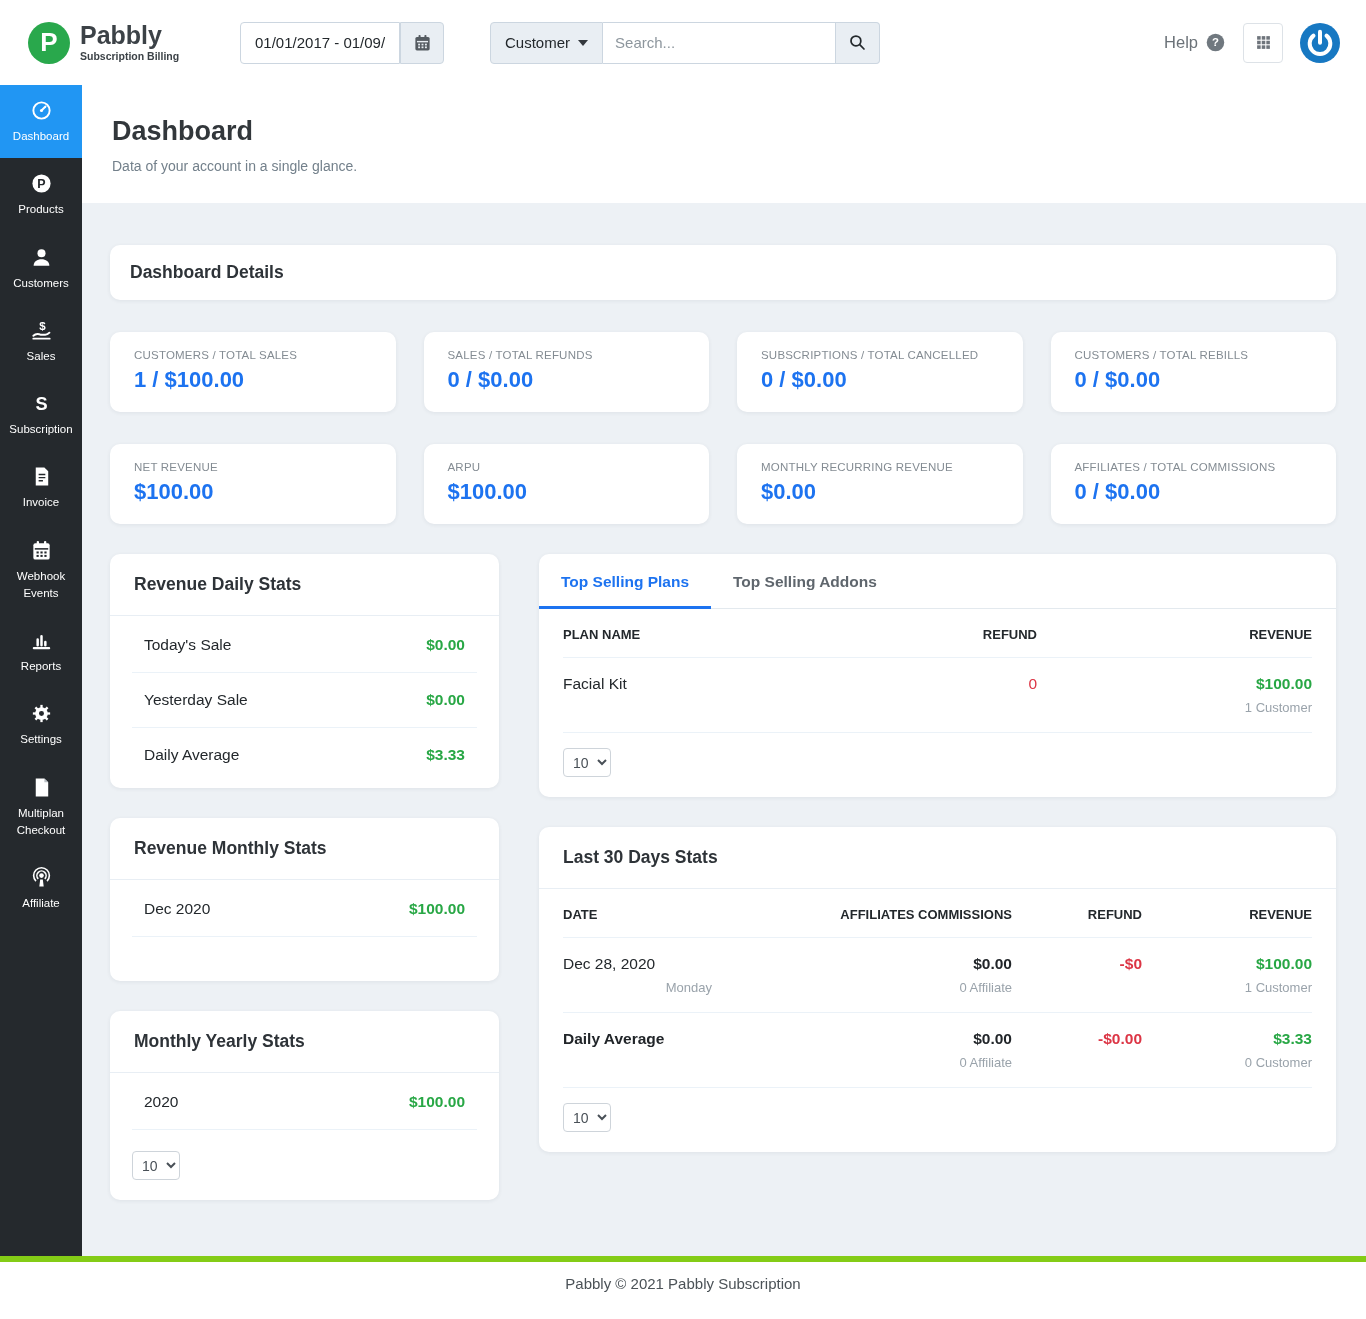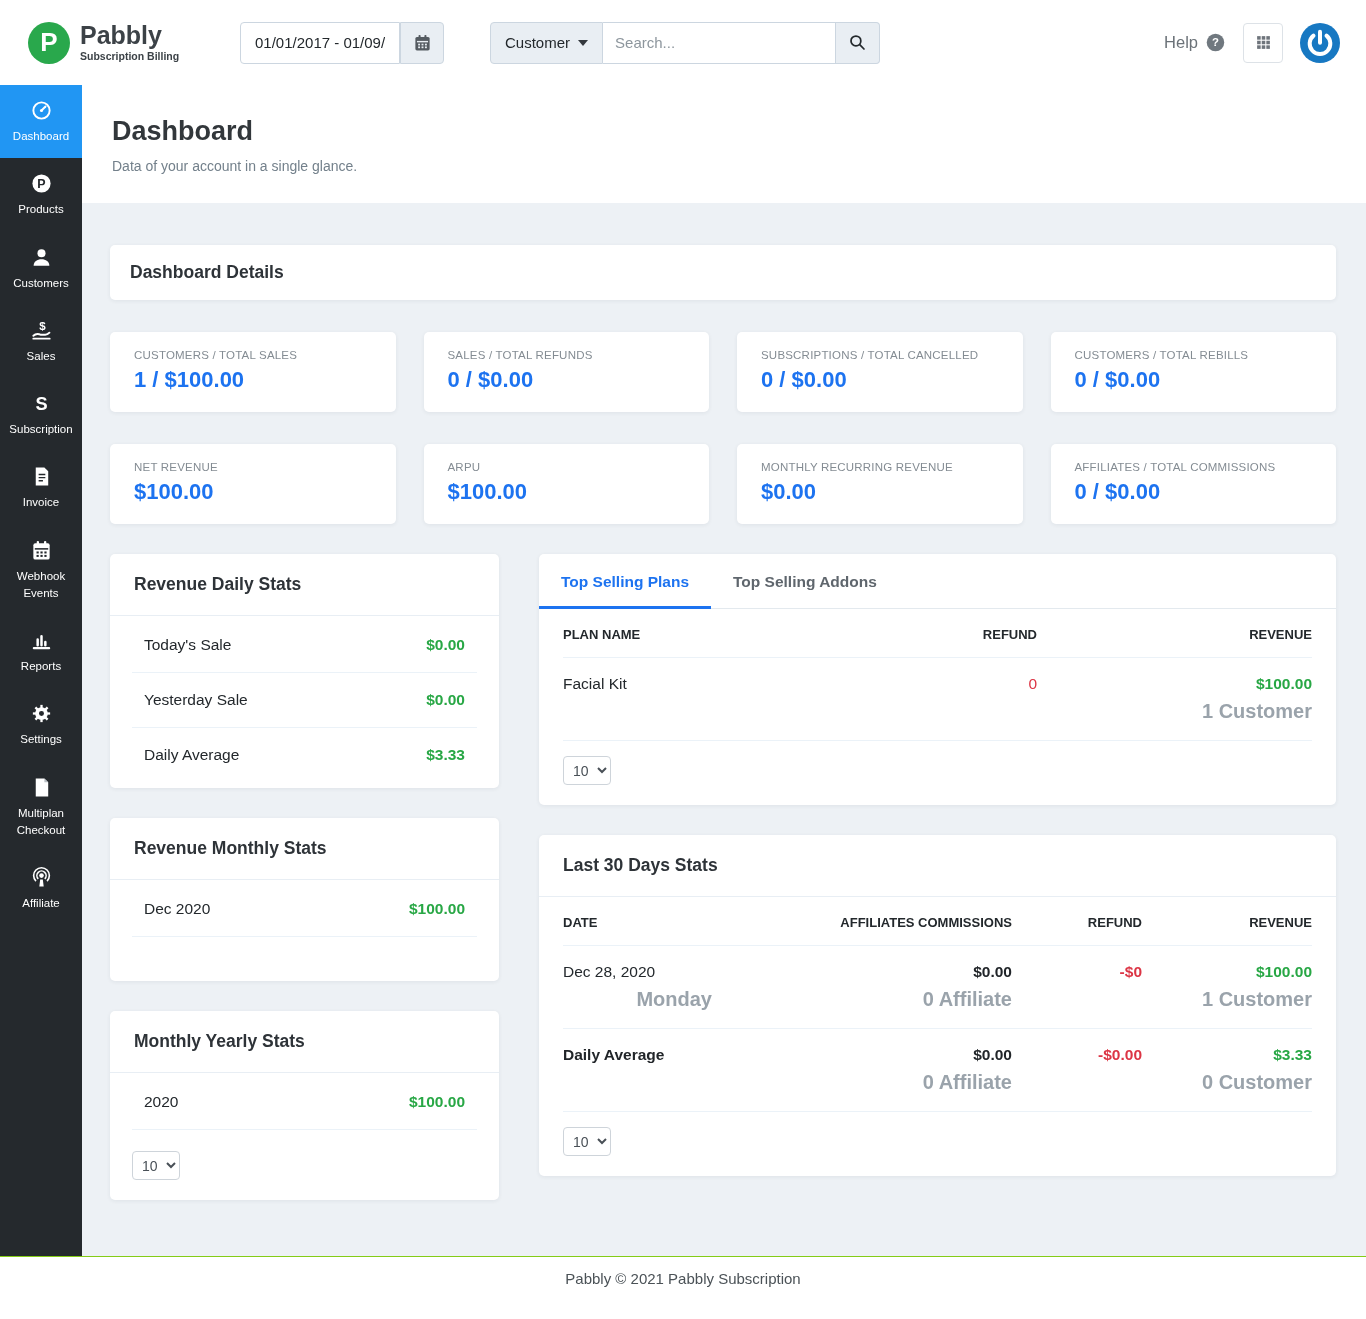--- a/index.html
+++ b/index.html
@@ -34,21 +34,21 @@
   .side-item{display:flex;flex-direction:column;align-items:center;padding:14px 5px 13px;color:#fff;font-size:11.5px;text-align:center;line-height:1.5;cursor:pointer;}
   .side-item.active{background:#2196f3;}
   .side-item svg{width:23px;height:23px;margin-bottom:6px;}
 
   .main{flex:1;background:#edf1f5;display:flex;flex-direction:column;min-width:0;}
   .page-head{background:#fff;padding:31px 30px 29px;}
   .page-title{font-size:27px;margin:0;font-weight:600;color:#32373b;}
   .page-sub{margin:11px 0 0;font-size:14px;color:#73808b;}
 
   .content{padding:42px 30px 56px 28px;}
-  .card{background:#fff;border-radius:5px;box-shadow:0 1px 4px rgba(31,45,61,.07);}
+  .card{background:#fff;border-radius:10px;box-shadow:0 1px 4px rgba(31,45,61,.07);}
 
   .details-card{display:flex;align-items:center;justify-content:space-between;padding:17px 20px;}
   .card-title{font-size:17.5px;font-weight:700;color:#2e3338;}
   .products-select{width:300px;height:38px;border:1px solid #ccd3da;border-radius:4px;color:#5d6165;font-size:15px;padding:0 10px;background:#fff;font-family:inherit;}
 
   .stats-grid{display:grid;grid-template-columns:repeat(4,1fr);gap:28px;margin-top:32px;}
   .stat-card{padding:17px 24px 19px;}
   .stat-label{font-size:11.5px;color:#848c93;letter-spacing:.2px;}
   .stat-value{font-size:22px;font-weight:700;color:#1d73f0;margin-top:6px;}
 
@@ -69,31 +69,31 @@
 
   .table{padding:0 24px;}
   .thead{display:flex;font-size:13px;font-weight:700;color:#23282c;padding:18px 0 15px;border-bottom:1px solid #ebf2f8;}
   .tr{display:flex;padding:17px 0;border-bottom:1px solid #ebf2f8;font-size:15.5px;color:#23282c;}
   .td-main{flex:1;min-width:0;}
   .c-refund{width:165px;text-align:right;flex:none;}
   .c-revenue{width:275px;text-align:right;flex:none;}
   .c-comm{width:300px;text-align:right;flex:none;}
   .c-ref30{width:130px;text-align:right;flex:none;}
   .c-rev30{width:170px;text-align:right;flex:none;}
-  .cell-sub{font-size:20px;color:#9aa3ab;margin-top:7px;font-weight:700;text-align:right;}
+  .cell-sub{font-size:13px;color:#9aa3ab;margin-top:7px;font-weight:400;text-align:right;}
   .red{color:#dc3545;}
   .red-b{color:#dc3545;font-weight:700;}
   .green-b{color:#28a745;font-weight:700;}
   .dark-b{font-weight:700;color:#212529;}
 
   .page-size-row{padding:15px 22px 20px;}
   .table .page-size-row{padding:15px 0 20px;}
   .page-size{height:29px;border:1px solid #ced4da;border-radius:4px;color:#495057;font-size:14px;padding:0 5px;background:#fff;font-family:inherit;}
 
-  .footer{background:#fff;border-top:1px solid #84cc16;text-align:center;padding:13px 0 15px;font-size:15px;color:#4b5257;}
+  .footer{background:#fff;border-top:6px solid #84cc16;text-align:center;padding:13px 0 15px;font-size:15px;color:#4b5257;}
 </style>
 </head>
 <body>
 
 <div class="app">
 
   <div class="topbar">
     <div class="brand">
       <div class="logo-circle">P</div>
       <div>

